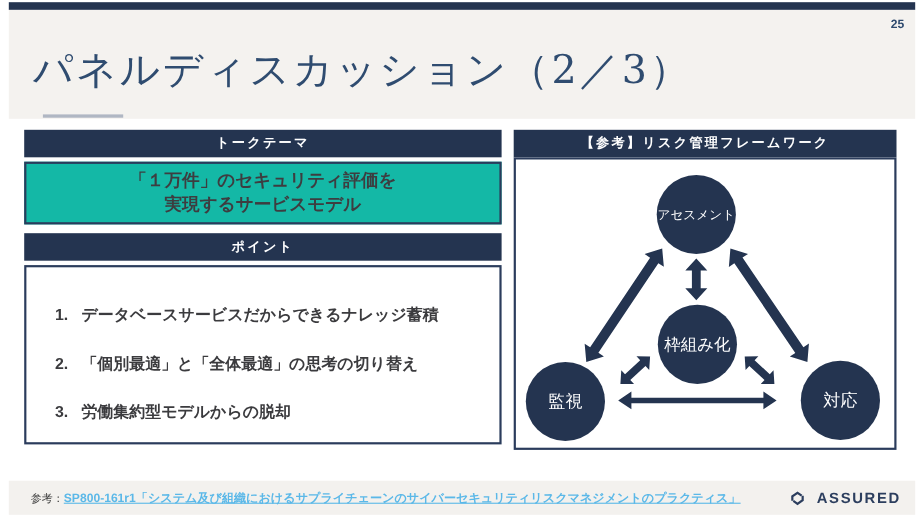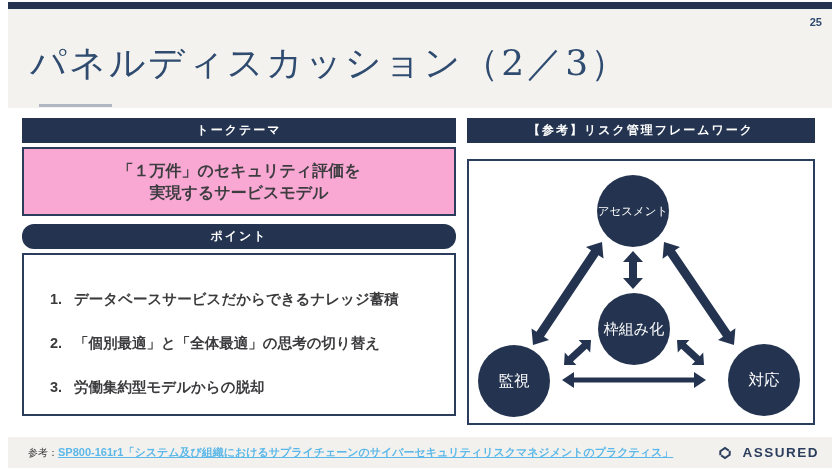--- a/index.html
+++ b/index.html
@@ -18,35 +18,35 @@
   .title-underline{position:absolute;left:39px;top:104px;width:73px;height:3px;background:#b0b7c3;}
 
   .left-col{position:absolute;left:22px;top:118px;width:434px;}
   .right-col{position:absolute;left:467px;top:118px;width:348px;border-radius:10px;}
   .section-bar{
     height:25px;background:#243450;color:#ffffff;
     display:flex;align-items:center;justify-content:center;
     font-size:12px;font-weight:bold;letter-spacing:2px;
   }
   .theme-box{
-    box-sizing:border-box;margin-top:4px;height:69px;border:2px solid #2b3c5c;background:#f9a8d4;
+    box-sizing:border-box;margin-top:4px;height:57px;border:2px solid #2b3c5c;background:#14b8a6;
     display:flex;flex-direction:column;justify-content:center;
     font-size:16px;font-weight:bold;color:#3d3d40;line-height:22px;text-align:center;
   }
-  .points-header{margin-top:8px;border-radius:12px;}
+  .points-header{margin-top:8px;}
   .points-box{
     box-sizing:border-box;margin-top:4px;height:163px;border:2px solid #2b3c5c;background:#ffffff;
     padding:36px 0 0 26px;
   }
   .point-row{display:flex;margin-bottom:28px;font-size:14.5px;line-height:16px;color:#3b3b3e;font-weight:600;}
   .point-num{width:24px;flex:none;}
   .point-text{white-space:nowrap;}
 
   .diagram-box{
-    box-sizing:border-box;margin-top:16px;height:266px;border:2px solid #2b3c5c;background:#ffffff;
+    box-sizing:border-box;margin-top:0;height:266px;border:2px solid #2b3c5c;background:#ffffff;
   }
   .diagram-box svg{display:block;}
   .node-circle{fill:#243450;}
   .node-label{fill:#ffffff;text-anchor:middle;font-family:"Liberation Sans",sans-serif;}
   .dbl-arrow{fill:#243450;}
 
   .footer-band{
     position:absolute;left:8px;top:437px;width:824px;height:31px;background:#f3f1ee;
     box-sizing:border-box;display:flex;align-items:center;justify-content:space-between;
     padding:0 13px 0 20px;

